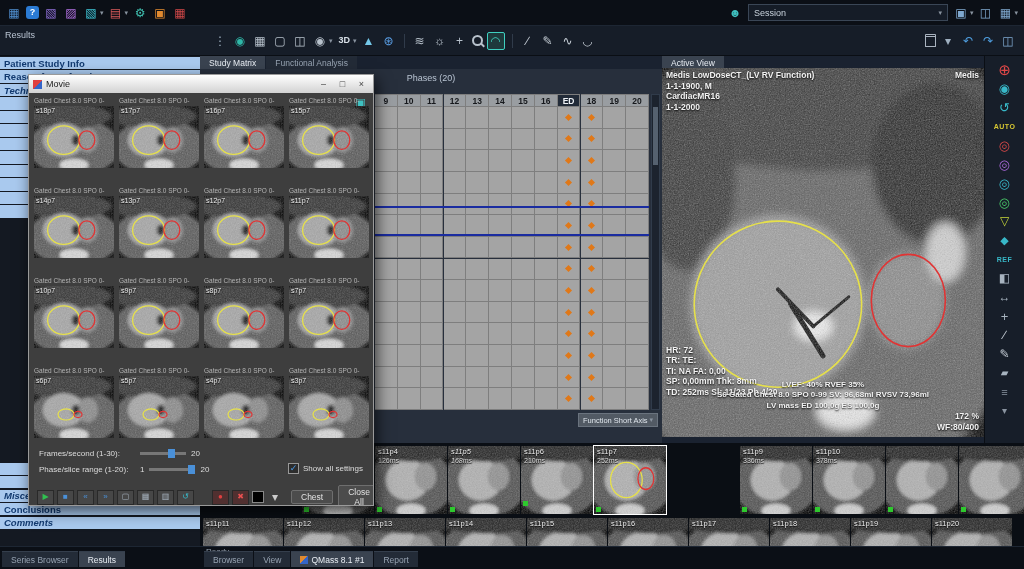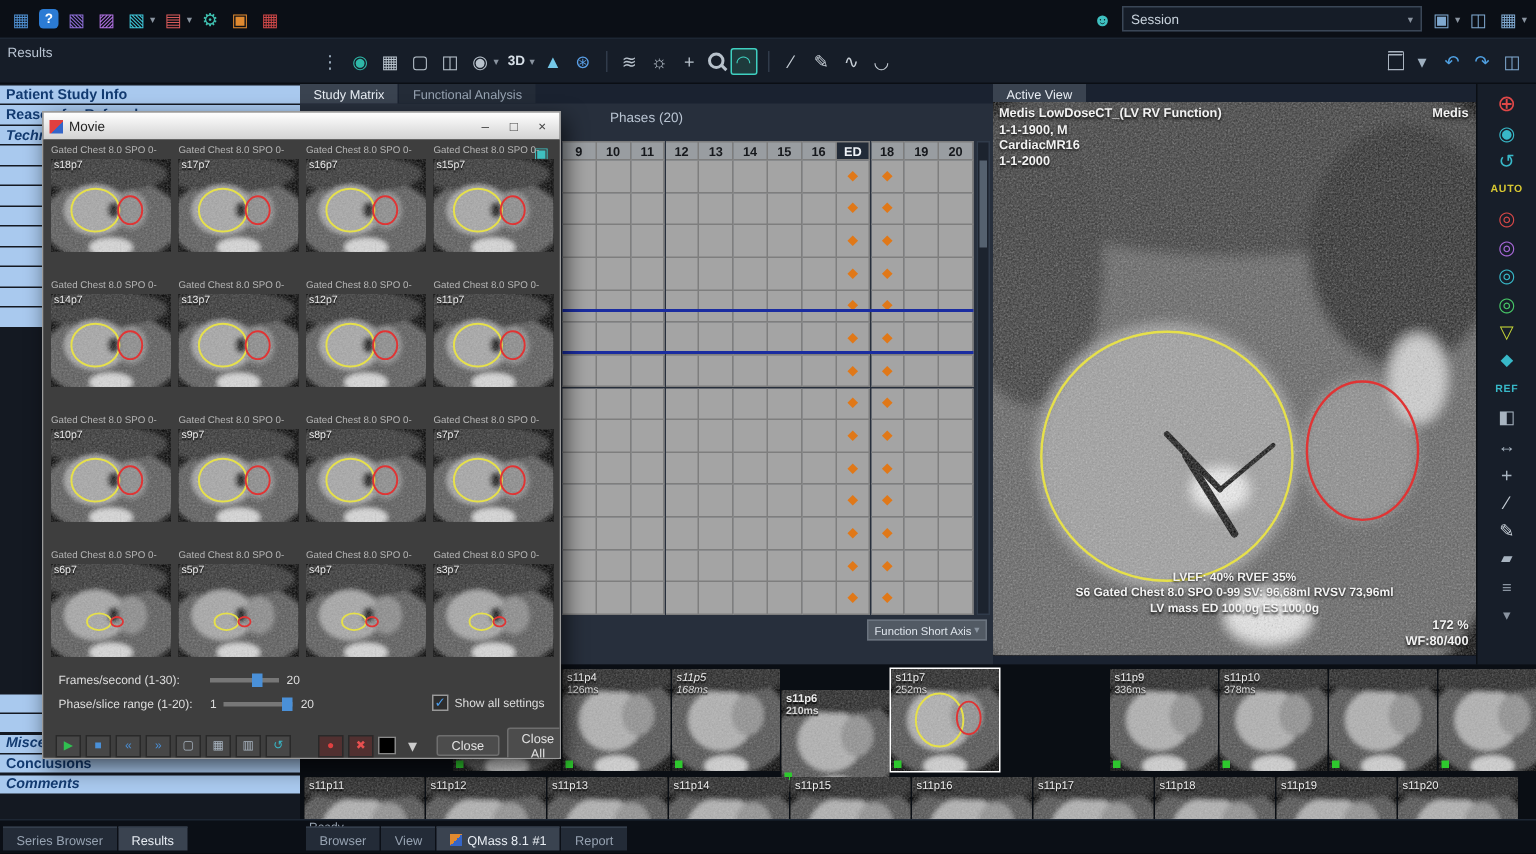--- a/index.html
+++ b/index.html
@@ -521,20 +521,27 @@
             <ellipse cx="115.92" cy="236.16" rx="83.72" ry="83.025" fill="none" stroke="#e6e04a" stroke-width="1.6"></ellipse>
             <ellipse cx="246.33" cy="232.47" rx="37.03" ry="46.125" fill="none" stroke="#e03434" stroke-width="1.6"></ellipse>
           </svg></div>
       <div class="ov tl">
           <div>Medis LowDoseCT_(LV RV Function)</div>
           <div>1-1-1900, M</div>
           <div>CardiacMR16</div>
           <div>1-1-2000</div>
         </div>
       <div class="ov tr">Medis</div>
+      <div class="ov bl">
+          <div>HR: 72</div>
+          <div>TR:  TE:</div>
+          <div>TI: NA FA: 0,00</div>
+          <div>SP: 0,00mm Thk: 8mm</div>
+          <div>TD: 252ms Sl: 11/23 Ph 4/20</div>
+        </div>
       <div class="ov bc">
           <div>LVEF: 40%  RVEF 35%</div>
           <div>S6 Gated Chest 8.0 SPO 0-99 SV: 96,68ml RVSV 73,96ml</div>
           <div>LV mass ED 100,0g ES 100,0g</div>
         </div>
       <div class="ov br">
           <div>172 %</div>
           <div>WF:80/400</div>
         </div>
     </div>
@@ -589,21 +596,21 @@
           <rect width="72" height="68" fill="#000"></rect>
           <g filter="url(#soft2)">
             <ellipse cx="36" cy="37.400000000000006" rx="43.199999999999996" ry="34" fill="#505050"></ellipse>
             <ellipse cx="32.4" cy="34" rx="21.599999999999998" ry="20.4" fill="#b0b0b0"></ellipse>
             <ellipse cx="50.4" cy="30.6" rx="10.799999999999999" ry="13.600000000000001" fill="#909090"></ellipse>
             <ellipse cx="36" cy="5.44" rx="43.199999999999996" ry="10.2" fill="#202020"></ellipse>
             <ellipse cx="36" cy="64.6" rx="14.4" ry="6.800000000000001" fill="#cfcfcf"></ellipse>
           </g>
           <rect width="72" height="68" filter="url(#ctnoise)" opacity="0.4"></rect>
         </svg><span class="f-label">s11p5</span><span class="f-time">168ms</span><span class="f-mark"></span></div>
-      <div class="fthumb" style="left: 321px; top: 17px; width: 72px; height: 62px; font-weight: bold;"><svg width="72" height="68">
+      <div class="fthumb" style="left: 321px; top: 3px; width: 72px; height: 62px;"><svg width="72" height="68">
           <rect width="72" height="68" fill="#000"></rect>
           <g filter="url(#soft2)">
             <ellipse cx="36" cy="37.400000000000006" rx="43.199999999999996" ry="34" fill="#505050"></ellipse>
             <ellipse cx="32.4" cy="34" rx="21.599999999999998" ry="20.4" fill="#b0b0b0"></ellipse>
             <ellipse cx="50.4" cy="30.6" rx="10.799999999999999" ry="13.600000000000001" fill="#909090"></ellipse>
             <ellipse cx="36" cy="5.44" rx="43.199999999999996" ry="10.2" fill="#202020"></ellipse>
             <ellipse cx="36" cy="64.6" rx="14.4" ry="6.800000000000001" fill="#cfcfcf"></ellipse>
           </g>
           <rect width="72" height="68" filter="url(#ctnoise)" opacity="0.4"></rect>
         </svg><span class="f-label">s11p6</span><span class="f-time">210ms</span><span class="f-mark"></span></div>
@@ -1090,21 +1097,21 @@
             <span class="icn pbtn" style="color: rgb(168, 180, 192);">▢</span>
             <span class="icn pbtn" style="color: rgb(168, 180, 192);">▦</span>
             <span class="icn pbtn" style="color: rgb(168, 180, 192);">▥</span>
             <span class="icn pbtn" style="color: rgb(56, 184, 200);">↺</span>
             <span class="gap"></span>
             <span class="icn pbtn warn" style="color: rgb(224, 64, 64);">●</span>
             <span class="icn pbtn warn" style="color: rgb(232, 80, 80);">✖</span>
             <span class="icn sh-swatch"></span>
             <span class="icn" style="color: rgb(204, 204, 204);">▾</span>
           </div>
-        <button class="dbtn">Close</button>
+        <button class="dbtn">Chest</button>
         <button class="dbtn" style="margin-left:2px">Close All</button>
       </div>
     </div>
   </div>
 
   <footer class="statusbar">
     <div class="lp-tabs">
         <div class="tab">
           <span>Series Browser</span>
         </div>

